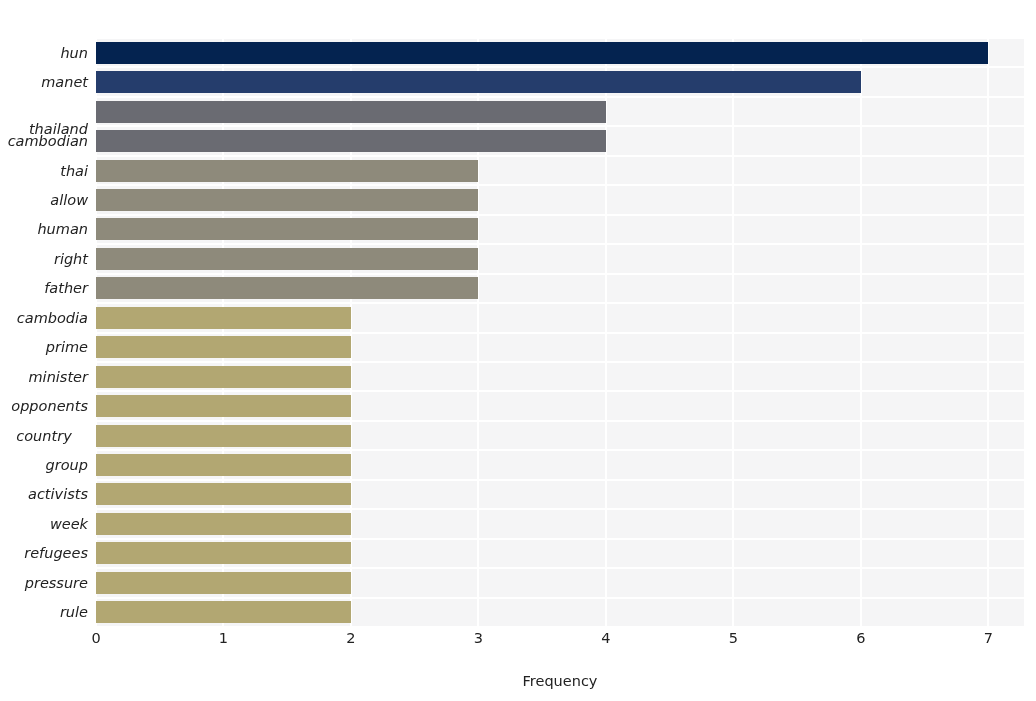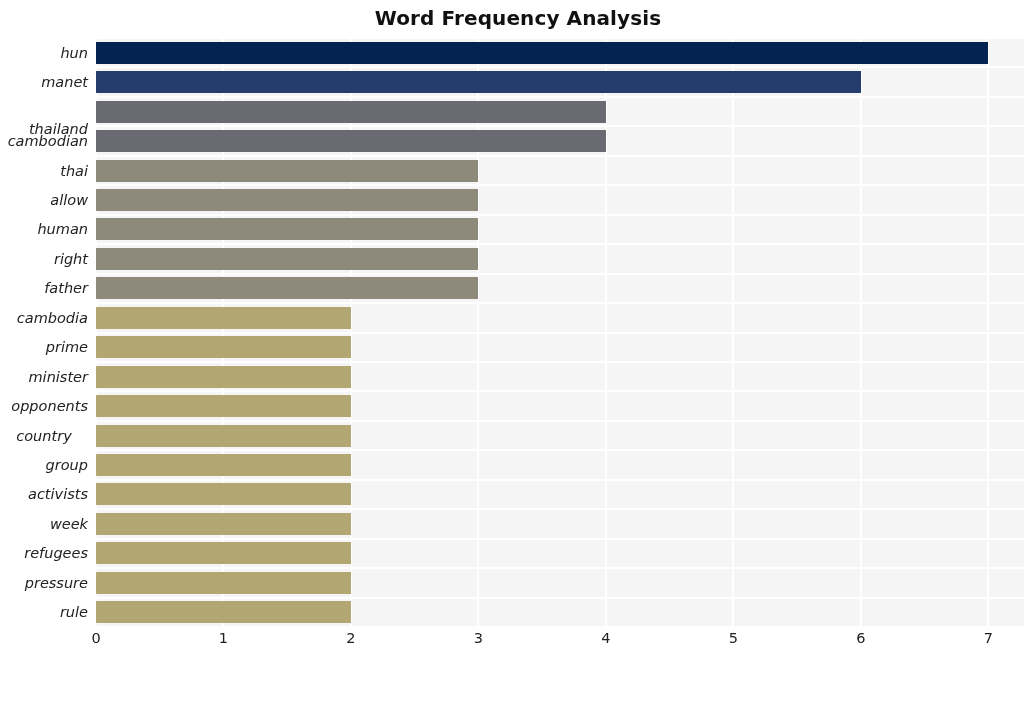--- a/index.html
+++ b/index.html
@@ -117,21 +117,20 @@
     text-align: center;
     font-size: 14.5px;
     color: #222222;
   }
 </style>
 </head>
 <body>
 
 <div id="figure">
 
-  <div id="chart-title">Word Frequency Analysis</div>
 
   <div id="plot-area">
     <div id="gridlines">
         <div class="vgrid" style="left: -1px;"></div>
         <div class="vgrid" style="left: 126.473px;"></div>
         <div class="vgrid" style="left: 253.945px;"></div>
         <div class="vgrid" style="left: 381.418px;"></div>
         <div class="vgrid" style="left: 508.89px;"></div>
         <div class="vgrid" style="left: 636.363px;"></div>
         <div class="vgrid" style="left: 763.835px;"></div>
@@ -209,14 +208,15 @@
       <div class="xtick" style="left: 0px;">0</div>
       <div class="xtick" style="left: 127.473px;">1</div>
       <div class="xtick" style="left: 254.945px;">2</div>
       <div class="xtick" style="left: 382.418px;">3</div>
       <div class="xtick" style="left: 509.89px;">4</div>
       <div class="xtick" style="left: 637.363px;">5</div>
       <div class="xtick" style="left: 764.835px;">6</div>
       <div class="xtick" style="left: 892.308px;">7</div>
     </div>
 
+  <div id="x-axis-label">Frequency</div>
 
 </div>
 
 </body></html>

